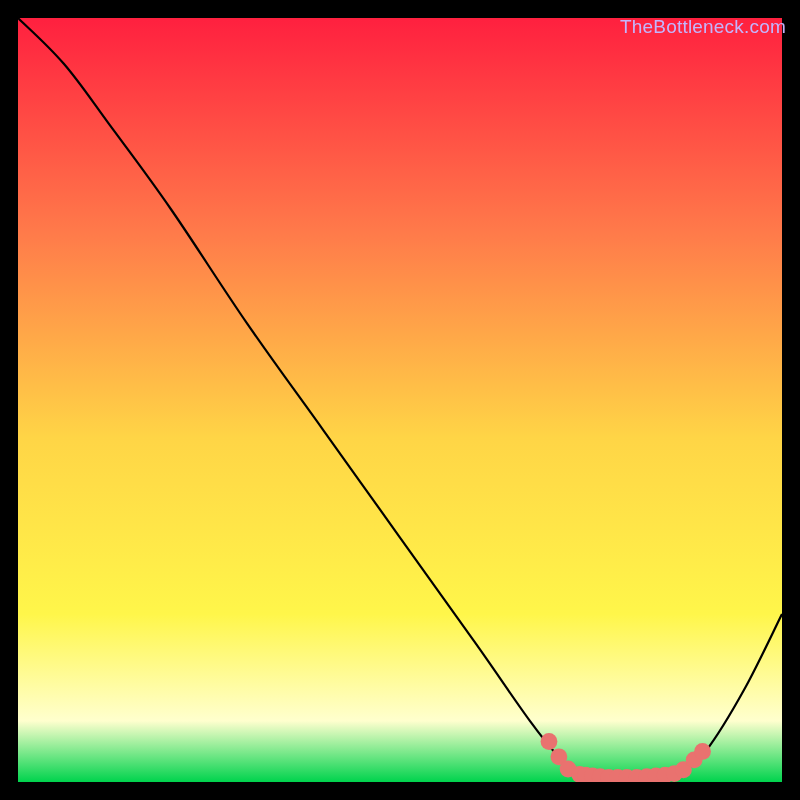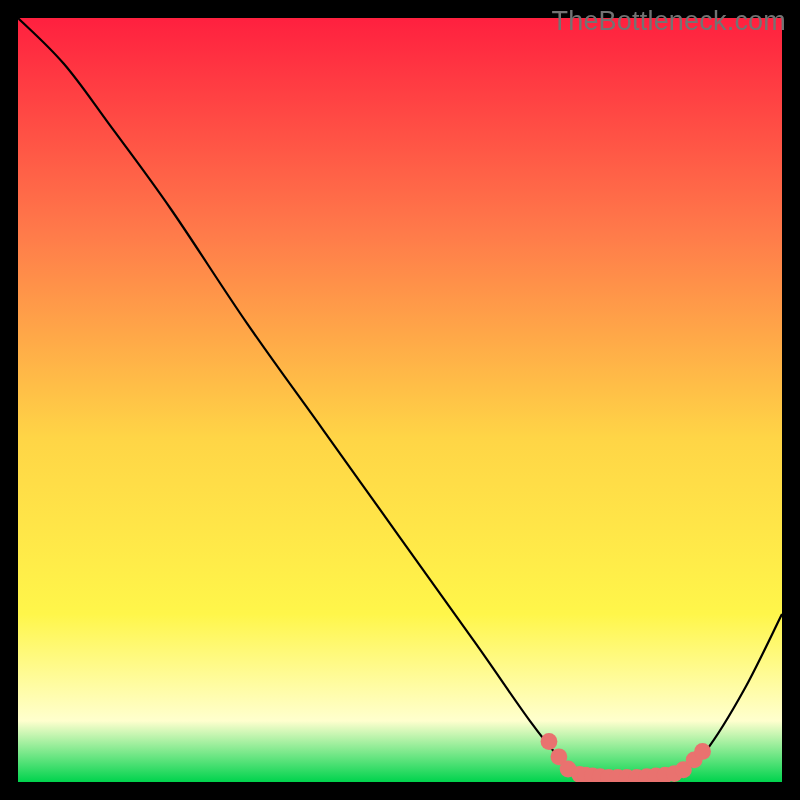--- a/index.html
+++ b/index.html
@@ -11,24 +11,24 @@
     font-family: Arial, Helvetica, sans-serif;
   }
   .stage {
     position: relative;
     width: 800px;
     height: 800px;
     background: #000;
   }
   .watermark {
     position: absolute;
-    top: 6px;
+    top: 16px;
     right: 14px;
-    color: #737373;
-    font-size: 27px;
+    color: #c4b5fd;
+    font-size: 19px;
     font-weight: 500;
     letter-spacing: 0.2px;
     z-index: 10;
   }
   svg.plot {
     position: absolute;
     left: 18px;
     top: 18px;
     width: 764px;
     height: 764px;

